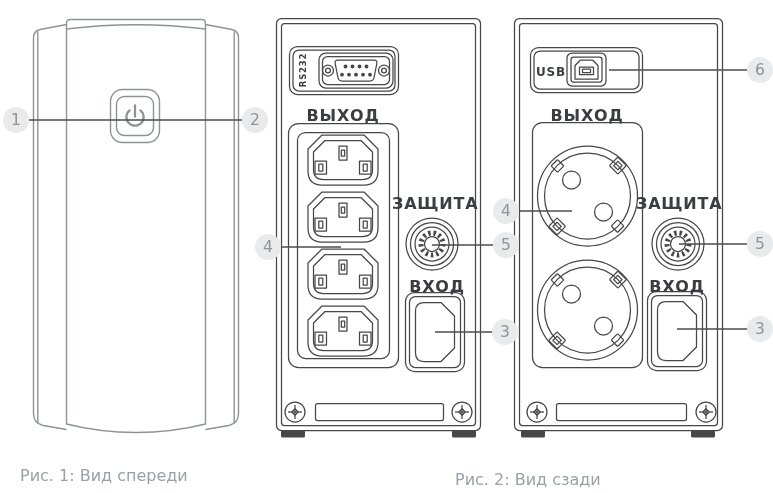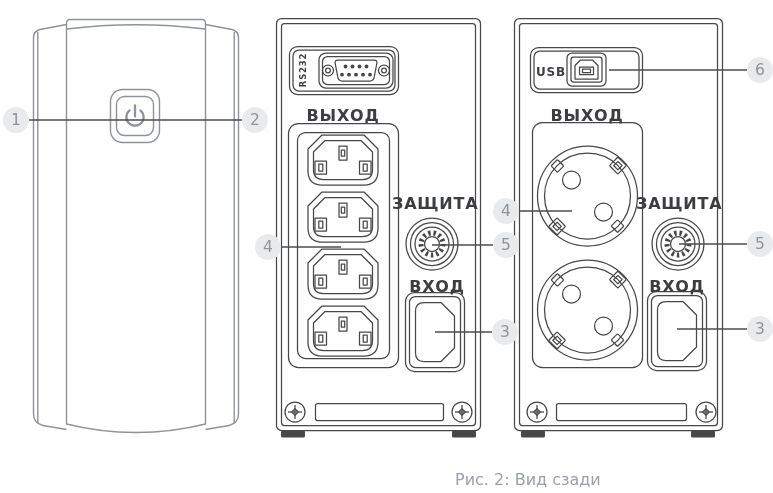--- a/index.html
+++ b/index.html
@@ -208,15 +208,16 @@
 
   <div class="plabel" style="left:273px;top:65px;width:60px;font-size:8.5px;transform:rotate(-90deg)">RS232</div>
   <div class="plabel" style="left:283px;top:106px;width:120px">ВЫХОД</div>
   <div class="plabel" style="left:392px;top:194px;width:84px">ЗАЩИТА</div>
   <div class="plabel" style="left:395px;top:277px;width:84px">ВХОД</div>
   <div class="plabel" style="left:536px;top:64.5px;width:28px;font-size:12px">USB</div>
   <div class="plabel" style="left:527px;top:106px;width:120px">ВЫХОД</div>
   <div class="plabel" style="left:636px;top:194px;width:84px">ЗАЩИТА</div>
   <div class="plabel" style="left:635px;top:277px;width:84px">ВХОД</div>
 
+  <div class="caption" style="left:20px;top:466px">Рис. 1: Вид спереди</div>
   <div class="caption" style="left:455px;top:470px">Рис. 2: Вид сзади</div>
 
 </div>
 
 </body></html>

